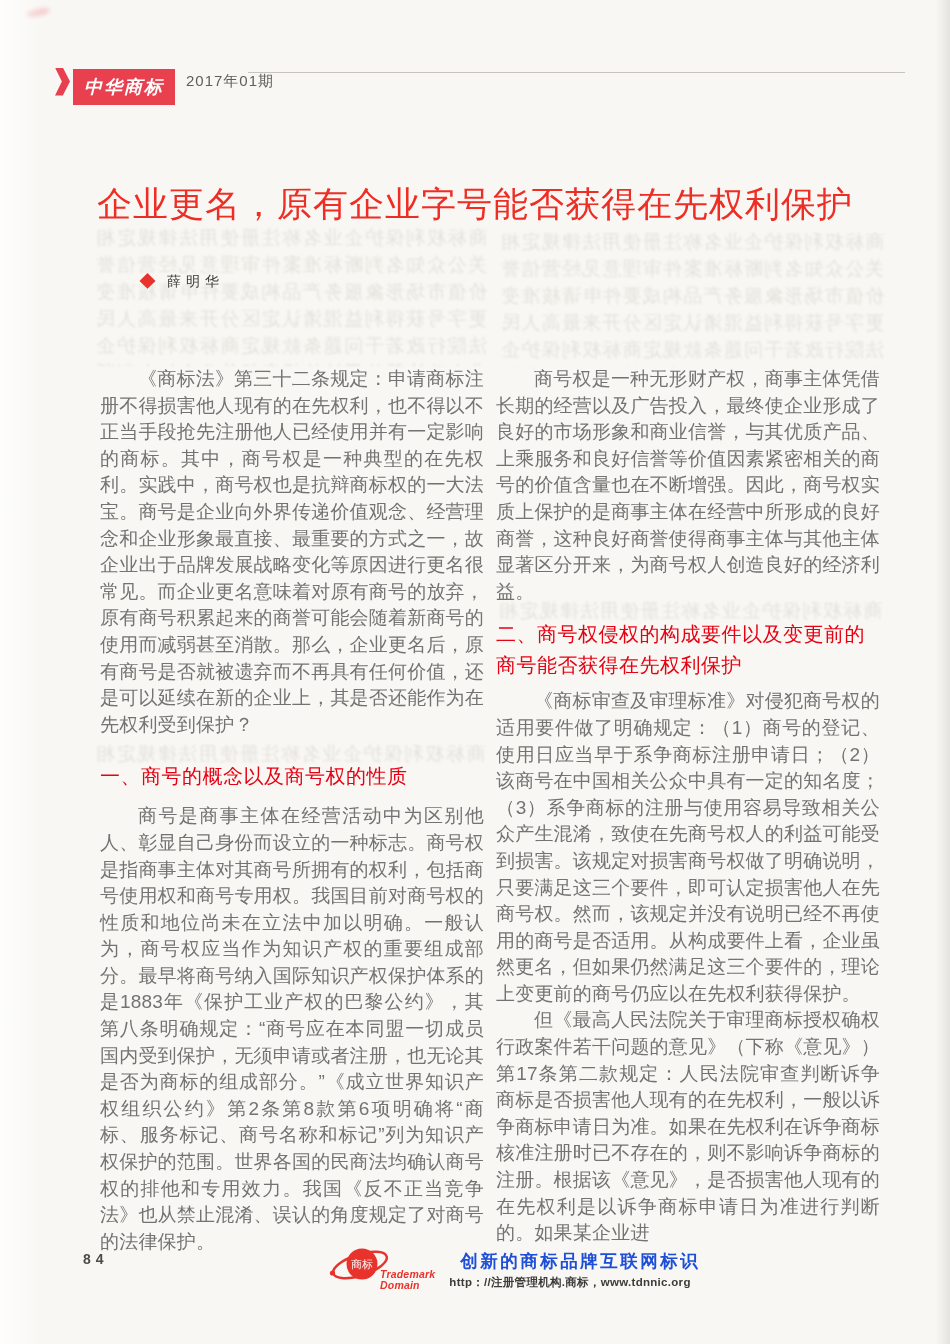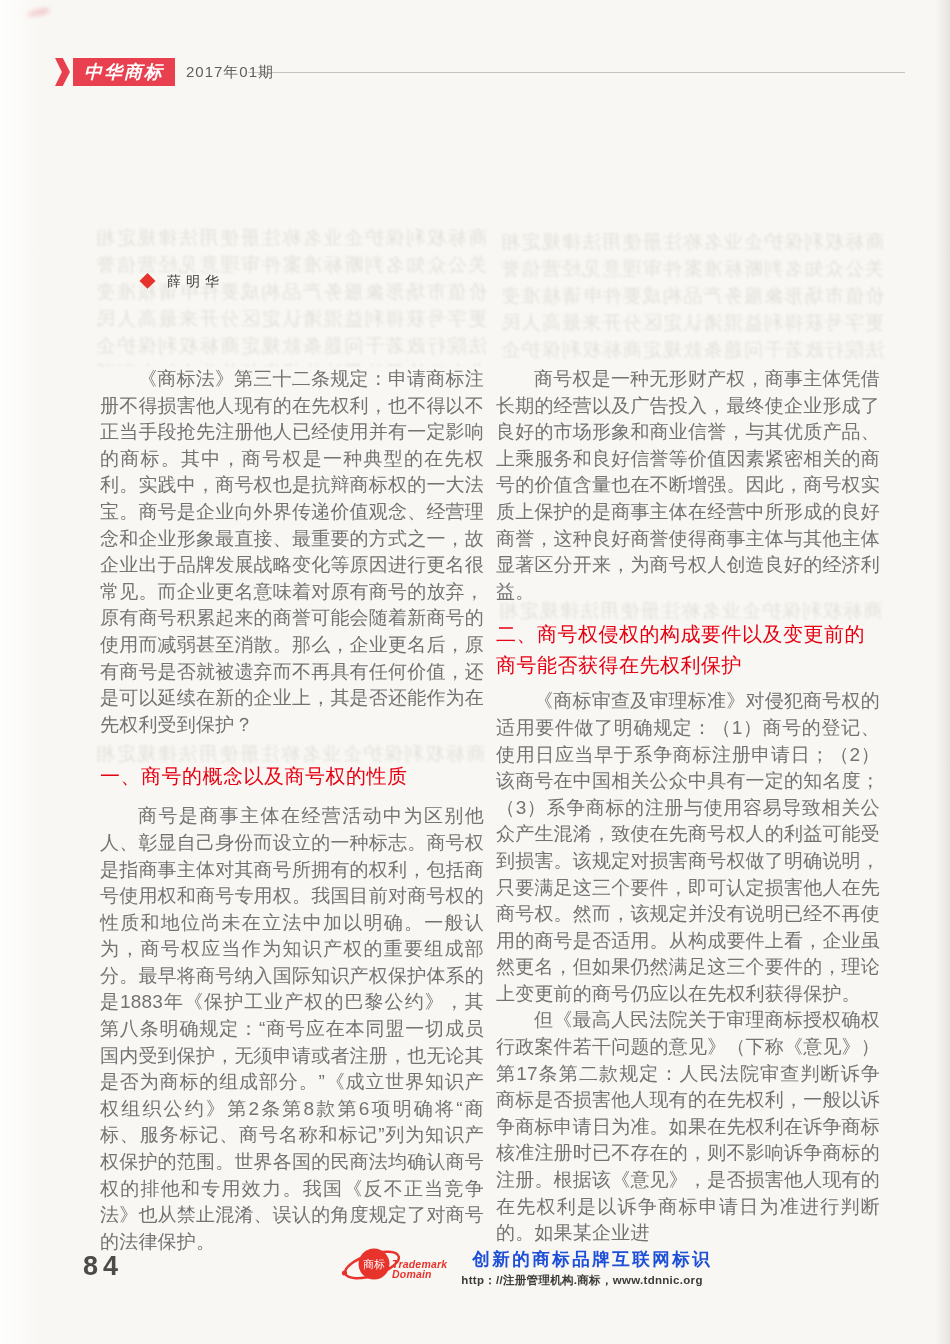--- a/index.html
+++ b/index.html
@@ -39,24 +39,24 @@
   .g3{left:95px;top:740px;width:390px;height:28px;}
   .g4{left:498px;top:597px;width:384px;height:28px;}
   .smudge{position:absolute;left:26px;top:9px;width:24px;height:7px;
     background:#f0b3b6;border-radius:50%;filter:blur(2px);opacity:.65;
     transform:rotate(-12deg);z-index:0;}
 
   
   .masthead{position:absolute;left:55px;top:58px;display:flex;align-items:center;z-index:2;}
   .chevron{width:15px;height:28px;background:#e8404e;margin-right:3px;
     clip-path:polygon(0 0,52% 0,100% 50%,52% 100%,0 100%,46% 50%);}
-  .brand-box{background:#e8404e;color:#fff;height:28px;padding:0 11px;
+  .brand-box{background:#e8404e;color:#fff;height:36px;padding:0 11px;
     display:flex;align-items:center;
     font-family:"DejaVu Serif",serif;font-style:italic;font-weight:bold;
-    font-size:18px;letter-spacing:2px;}
+    font-size:18px;letter-spacing:2px;margin-top:11px;}
   .issue{margin-left:11px;color:#605e5a;font-size:15px;letter-spacing:1px;}
   .head-rule{position:absolute;left:248px;top:72px;width:657px;height:1px;
     background:#c7c4be;z-index:1;}
 
   
   .title{position:absolute;left:45px;right:45px;top:181px;
     text-align:center;white-space:nowrap;
     font-size:35px;font-weight:normal;color:#ee2d24;
     letter-spacing:1px;margin:0;z-index:2;}
   .byline{position:absolute;left:139px;top:270px;display:flex;
@@ -68,24 +68,24 @@
     display:flex;gap:12px;z-index:2;}
   .col{width:384px;}
   .col p{margin:0;font-size:19px;line-height:26.6px;color:#737373;
     text-align:justify;text-indent:2em;letter-spacing:.2px;}
   .sec-heading{font-size:20px;font-weight:normal;color:#e60213;
     line-height:31px;letter-spacing:.5px;margin:0;}
   .col-left .sec-heading{margin:23px 0 11px;}
   .col-right .sec-heading{margin:14px 0 7px;}
 
   
-  .pageno{position:absolute;left:83px;top:1251px;font-size:27px;
+  .pageno{position:absolute;left:83px;top:1251px;font-size:14px;
     font-weight:600;color:#4c4b48;letter-spacing:5px;z-index:2;}
-  .footer-brand{position:absolute;left:340px;top:1240px;display:flex;
-    align-items:center;z-index:2;}
+  .footer-brand{position:absolute;left:328px;top:1240px;display:flex;
+    align-items:flex-end;z-index:2;}
   .logo-wrap{position:relative;width:62px;height:50px;}
   .tm-lines{margin:8px 0 0 -10px;color:#e8332c;
     font-style:italic;font-weight:bold;font-size:10.5px;line-height:10.5px;
     letter-spacing:.2px;}
   .tagline-wrap{margin:8px 0 0 14px;}
   .tagline{font-size:17.5px;font-weight:bold;color:#1d4ed8;
     letter-spacing:2.5px;line-height:18px;margin-left:11px;}
   .url{font-size:11.5px;font-weight:bold;color:#3c3b39;margin-top:5px;
     letter-spacing:.3px;}
 </style>
@@ -100,20 +100,21 @@
   <div class="ghost g3">商标权利保护企业名称注册使用法律规定相关公众知名判断标准案件审理意见经营信誉价值市场形象服务产品构成要件申请核准变更字号获得利益混淆认定区分开来最高人民法院行政若干问题条款规定商标权利保护企业名称注册使用法律规定相关公众知名判断标准案件审理意见经营信誉价值市场形象服务产品构成要件申请核准变更字号获得利益</div>
   <div class="ghost g4">商标权利保护企业名称注册使用法律规定相关公众知名判断标准案件审理意见经营信誉价值市场形象服务产品构成要件申请核准变更字号获得利益混淆认定区分开来最高人民法院行政若干问题条款规定商标权利保护企业名称注册使用法律规定相关公众知名判断标准案件审理意见经营信誉价值市场形象服务产品构成要件申请核准变更字号获得利益</div>
 
   <div class="head-rule"></div>
   <div class="masthead">
     <span class="chevron"></span>
     <span class="brand-box">中华商标</span>
     <span class="issue">2017年01期</span>
   </div>
 
+  <h1 class="title">企业更名，原有企业字号能否获得在先权利保护</h1>
   <div class="byline">
     <span class="diamond">◆</span>
     <span class="author">薛明华</span>
   </div>
 
   <div class="body-cols">
     <div class="col col-left">
       <p>《商标法》第三十二条规定：申请商标注册不得损害他人现有的在先权利，也不得以不正当手段抢先注册他人已经使用并有一定影响的商标。其中，商号权是一种典型的在先权利。实践中，商号权也是抗辩商标权的一大法宝。商号是企业向外界传递价值观念、经营理念和企业形象最直接、最重要的方式之一，故企业出于品牌发展战略变化等原因进行更名很常见。而企业更名意味着对原有商号的放弃，原有商号积累起来的商誉可能会随着新商号的使用而减弱甚至消散。那么，企业更名后，原有商号是否就被遗弃而不再具有任何价值，还是可以延续在新的企业上，其是否还能作为在先权利受到保护？</p>
       <h2 class="sec-heading">一、商号的概念以及商号权的性质</h2>
       <p>商号是商事主体在经营活动中为区别他人、彰显自己身份而设立的一种标志。商号权是指商事主体对其商号所拥有的权利，包括商号使用权和商号专用权。我国目前对商号权的性质和地位尚未在立法中加以明确。一般认为，商号权应当作为知识产权的重要组成部分。最早将商号纳入国际知识产权保护体系的是1883年《保护工业产权的巴黎公约》，其第八条明确规定：“商号应在本同盟一切成员国内受到保护，无须申请或者注册，也无论其是否为商标的组成部分。”《成立世界知识产权组织公约》第2条第8款第6项明确将“商标、服务标记、商号名称和标记”列为知识产权保护的范围。世界各国的民商法均确认商号权的排他和专用效力。我国《反不正当竞争法》也从禁止混淆、误认的角度规定了对商号的法律保护。</p>

